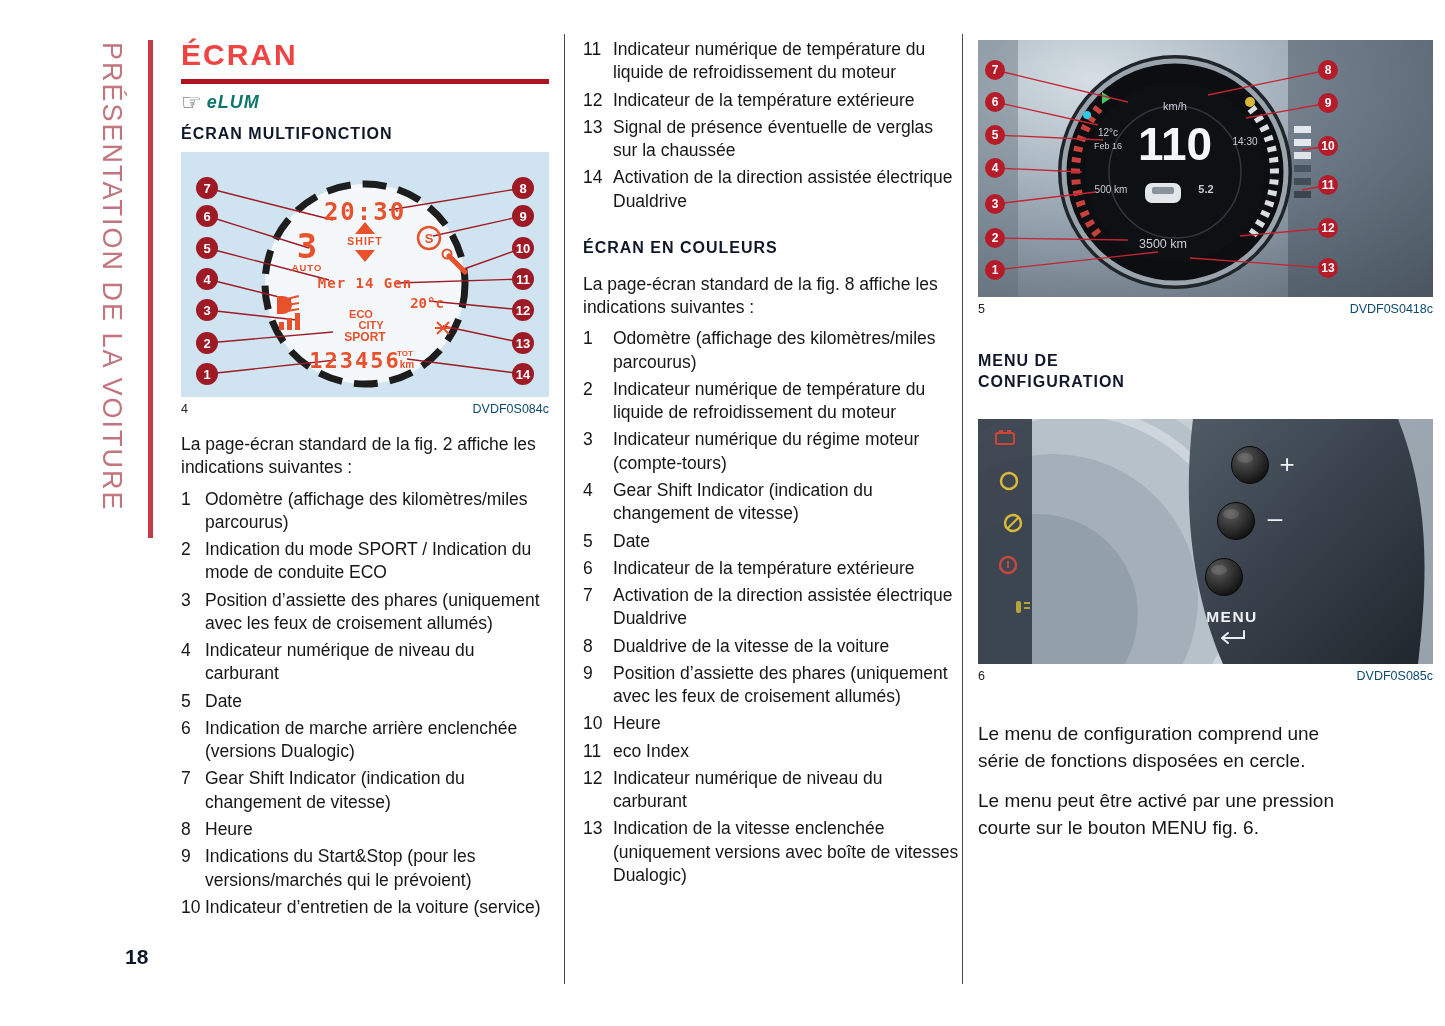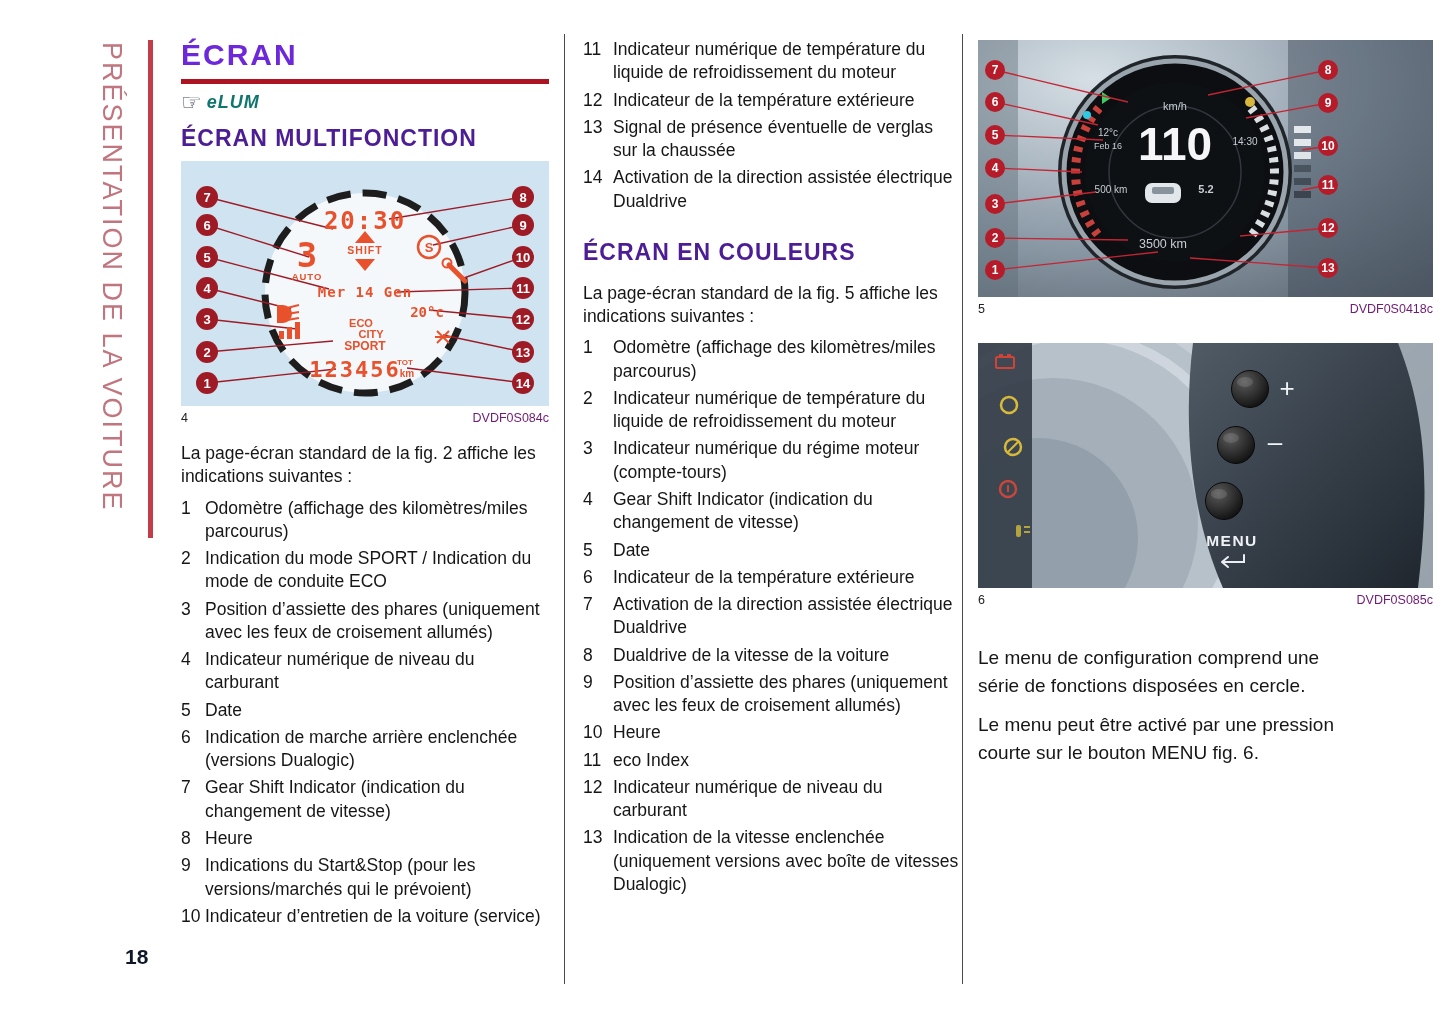--- a/index.html
+++ b/index.html
@@ -9,29 +9,29 @@
         font-size:27px;letter-spacing:2px;color:#c1757e;white-space:nowrap;}
   .sidebar-rule{position:absolute;left:148px;top:40px;width:5px;height:498px;background:#c43c48;}
   .pagenum{position:absolute;left:125px;top:945px;font-size:21px;font-weight:bold;color:#0f172a;}
   .vsep{position:absolute;top:34px;width:1px;height:950px;background:#4a4a4a;}
   .vsep1{left:564px;}
   .vsep2{left:962px;}
   .col{position:absolute;top:38px;}
   .col1{left:181px;width:368px;}
   .col2{left:583px;width:378px;}
   .col3{left:978px;width:455px;}
-  .title{font-size:30px;font-weight:bold;color:#6d28d9;letter-spacing:2px;}
+  .title{font-size:30px;font-weight:bold;color:#ef4444;letter-spacing:2px;}
   .title-rule{height:5px;background:#ad1422;margin-top:7px;width:368px;}
   .badge{display:flex;align-items:center;gap:5px;margin-top:7px;}
   .badge .hand{font-size:23px;color:#3c4653;line-height:1;}
   .badge .lum{font-size:18px;font-weight:bold;font-style:italic;color:#0f766e;letter-spacing:1px;}
-  .h2{font-size:23px;font-weight:bold;color:#4c1d95;letter-spacing:1px;margin-top:11px;}
+  .h2{font-size:16px;font-weight:bold;color:#0f172a;letter-spacing:1px;margin-top:11px;}
   .figure{margin-top:9px;line-height:0;}
   .caption{display:flex;justify-content:space-between;font-size:12.5px;margin-top:5px;color:#222;line-height:1.2;}
-  .caption .code{color:#701a75;}
+  .caption .code{color:#0c4a6e;}
   .intro{font-size:17.5px;line-height:1.33;margin-top:16px;}
   ul.list{list-style:none;margin:8px 0 0 0;padding:0;}
   .it{display:flex;font-size:17.5px;line-height:1.33;margin:0 0 4px 0;}
   .col1 .n{width:24px;flex:none;}
   .col2 .n{width:30px;flex:none;}
   .t{flex:1;}
   .col3 .h2{line-height:1.3;margin-top:34px;}
   .para{font-size:19px;line-height:1.45;margin-top:12px;width:360px;}
   .para.first{margin-top:36px;}
   
@@ -235,21 +235,21 @@
           <span class="n">13</span>
           <span class="t">Signal de présence éventuelle de verglas sur la chaussée</span>
         </li>
       <li class="it">
           <span class="n">14</span>
           <span class="t">Activation de la direction assistée électrique Dualdrive</span>
         </li>
     </ul>
 
     <div class="h2" style="margin-top:26px;">ÉCRAN EN COULEURS</div>
-    <div class="intro">La page-écran standard de la fig. 5 affiche les indications suivantes :</div>
+    <div class="intro">La page-écran standard de la fig. 8 affiche les indications suivantes :</div>
 
     <ul class="list">
       <li class="it">
           <span class="n">1</span>
           <span class="t">Odomètre (affichage des kilomètres/miles parcourus)</span>
         </li>
       <li class="it">
           <span class="n">2</span>
           <span class="t">Indicateur numérique de température du liquide de refroidissement du moteur</span>
         </li>
@@ -393,20 +393,24 @@
           <circle class="ccirc5" cx="350" cy="228" r="10"></circle>
             <text class="cn5" x="350" y="232" text-anchor="middle">13</text>
         </g>
       </svg>
     </div>
     <div class="caption">
       <span>5</span>
       <span class="code">DVDF0S0418c</span>
     </div>
 
+    <div class="h2">
+      <div>MENU DE</div>
+      <div>CONFIGURATION</div>
+    </div>
 
     <div class="figure" style="margin-top:26px;">
       <svg width="455" height="245" viewBox="0 0 455 245">
         <defs>
           <linearGradient id="g6bg" x1="0" y1="0" x2="1" y2="1">
             <stop offset="0%" stop-color="#d8dee4"></stop>
             <stop offset="100%" stop-color="#8e9aa6"></stop>
           </linearGradient>
           <linearGradient id="podg" x1="0" y1="0" x2="1" y2="1">
             <stop offset="0%" stop-color="#505b66"></stop>

